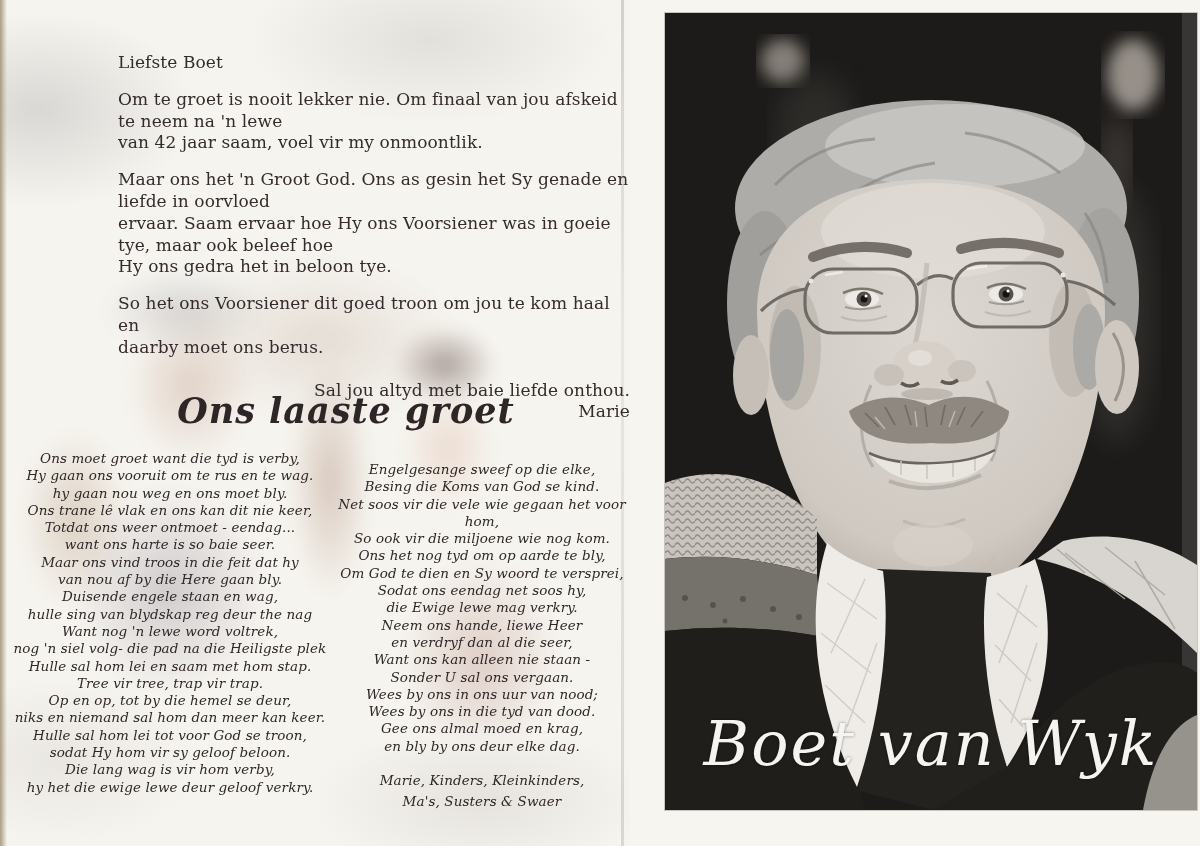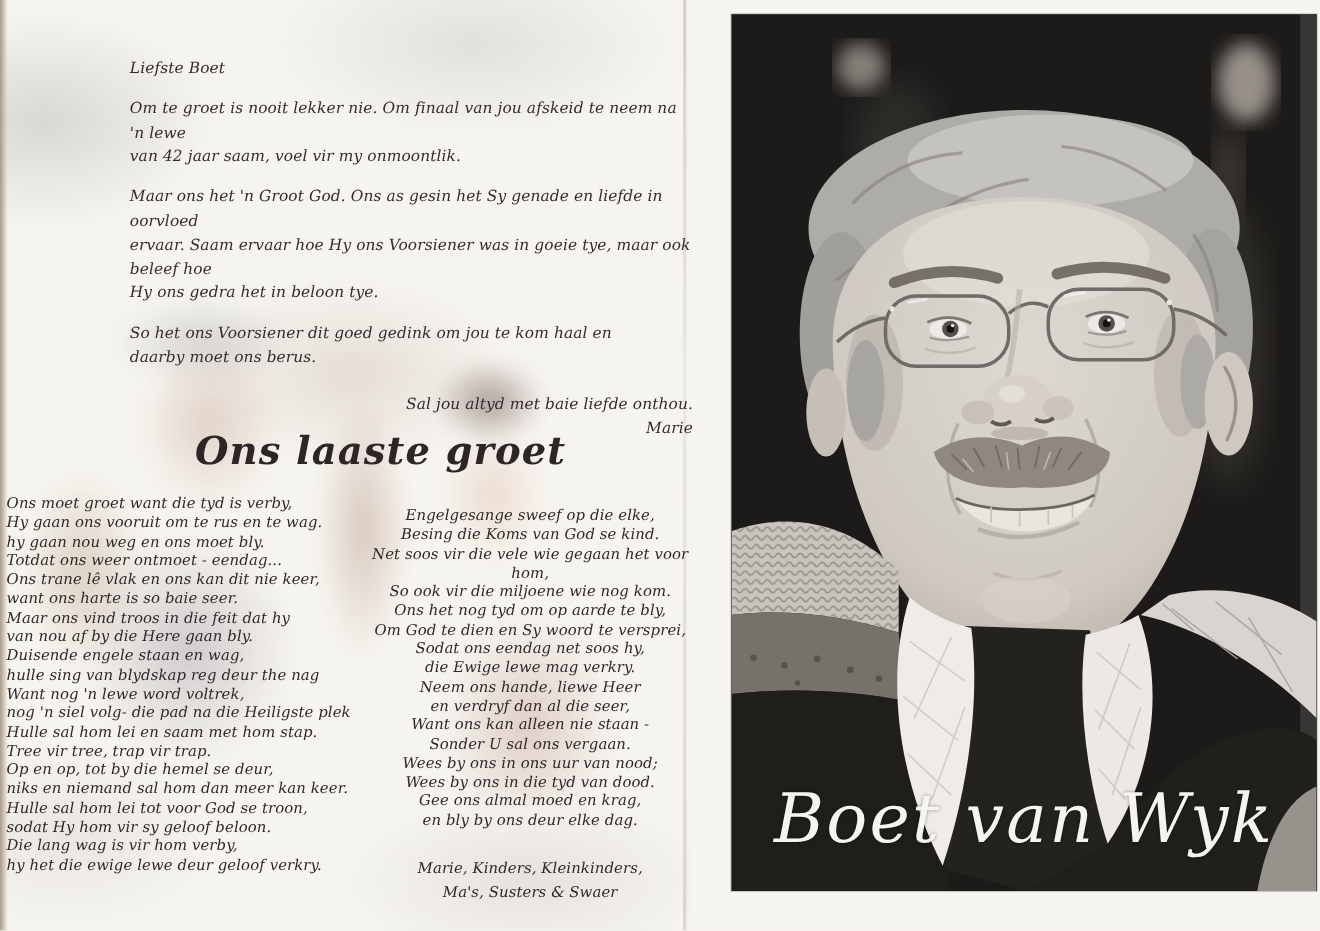--- a/index.html
+++ b/index.html
@@ -38,39 +38,39 @@
       radial-gradient(ellipse 80px 130px  at 55px 270px,  rgba(172,140,108,.42), transparent 70%),
       radial-gradient(ellipse 60px 170px  at 310px 230px, rgba(148,104,78,.38),  transparent 70%),
       radial-gradient(ellipse 200px 120px at 300px 90px,  rgba(160,130,110,.25), transparent 70%),
       radial-gradient(ellipse 72px 55px   at 425px 115px, rgba(82,56,50,.55),    transparent 72%),
       radial-gradient(ellipse 65px 88px   at 428px 200px, rgba(226,196,178,.60), rgba(226,196,178,0) 72%),
       radial-gradient(ellipse 115px 150px at 460px 410px, rgba(150,90,75,.30),   transparent 70%);
     filter:blur(7px); opacity:.8;
   }
   .letter {
     position:absolute; left:118px; top:52px; z-index:2;
-    font-style:italic; font-size:14px; line-height:21.8px;
+    font-size:17px; line-height:21.8px;
     color:#352b2d; letter-spacing:.1px;
   }
   .letter-block { margin:0 0 15px 0; }
   .closing-block { margin-top:21px;text-align:right; }
   .script-title {
     position:absolute; left:0; top:390px; width:630px; z-index:2;
     text-align:center; font-style:italic; font-weight:600;
     font-size:35px; color:#2e2527; letter-spacing:1px;padding-left:31px;
   }
   .poems {
     position:absolute; left:6px; top:450px; width:626px; z-index:2;
     display:flex;
     font-style:italic; font-size:13.5px; line-height:17.3px;
     color:#2f2628; letter-spacing:.1px;
   }
-  .poem-a { width:328px; }
+  .poem-a { width:328px; text-align:center; }
   .poem-b { width:296px; text-align:center; padding-top:11px; }
-  .poem-sig { margin-top:25px; line-height:21px; }
+  .poem-sig { margin-top:15px; line-height:21px; }
 
   
   .page-right {
     position:absolute; left:630px; top:0; width:570px; height:846px;
     background:#f7f5f0;
   }
   .photo {
     position:absolute; left:35px; top:13px; width:532px; height:797px;
     background:#1d1b19; overflow:hidden;
     box-shadow:0 0 0 1px rgba(60,55,50,.25);
@@ -96,38 +96,38 @@
       <div class="letter-block">
           <div class="letter-line">Om te groet is nooit lekker nie. Om finaal van jou afskeid te neem na 'n lewe</div>
           <div class="letter-line">van 42 jaar saam, voel vir my  onmoontlik.</div>
         </div>
       <div class="letter-block">
           <div class="letter-line">Maar ons het 'n Groot God. Ons as gesin het Sy genade en liefde in oorvloed</div>
           <div class="letter-line">ervaar. Saam ervaar hoe Hy ons Voorsiener was in goeie tye, maar ook beleef hoe</div>
           <div class="letter-line">Hy ons gedra het in beloon tye.</div>
         </div>
       <div class="letter-block">
-          <div class="letter-line">So het ons Voorsiener dit goed gedink om jou te kom haal en</div>
+          <div class="letter-line">So het ons Voorsiener dit goed troon om jou te kom haal en</div>
           <div class="letter-line">daarby moet ons berus.</div>
         </div>
       <div class="closing-block">
           <div class="letter-line">Sal jou altyd met baie liefde onthou.</div>
           <div class="letter-line">Marie</div>
         </div>
     </div>
 
     <div class="script-title">Ons laaste groet</div>
 
     <div class="poems">
       <div class="poem-a">
           <div class="poem-line">Ons moet groet want die tyd is verby,</div>
           <div class="poem-line">Hy gaan ons vooruit om te rus en te wag.</div>
           <div class="poem-line">hy gaan nou weg en ons moet bly.</div>
+          <div class="poem-line">Ons trane lê vlak en ons kan dit nie keer,</div>
           <div class="poem-line">Totdat ons weer ontmoet - eendag...</div>
-          <div class="poem-line">Ons trane lê vlak en ons kan dit nie keer,</div>
           <div class="poem-line">want ons harte is so baie seer.</div>
           <div class="poem-line">Maar ons vind troos in die feit dat hy</div>
           <div class="poem-line">van nou af by die Here gaan bly.</div>
           <div class="poem-line">Duisende engele staan en wag,</div>
           <div class="poem-line">hulle sing van blydskap reg deur the nag</div>
           <div class="poem-line">Want nog 'n lewe word voltrek,</div>
           <div class="poem-line">nog 'n siel volg- die pad na die Heiligste plek</div>
           <div class="poem-line">Hulle sal hom lei en saam met hom stap.</div>
           <div class="poem-line">Tree vir tree, trap vir trap.</div>
           <div class="poem-line">Op en op, tot by die hemel se deur,</div>

